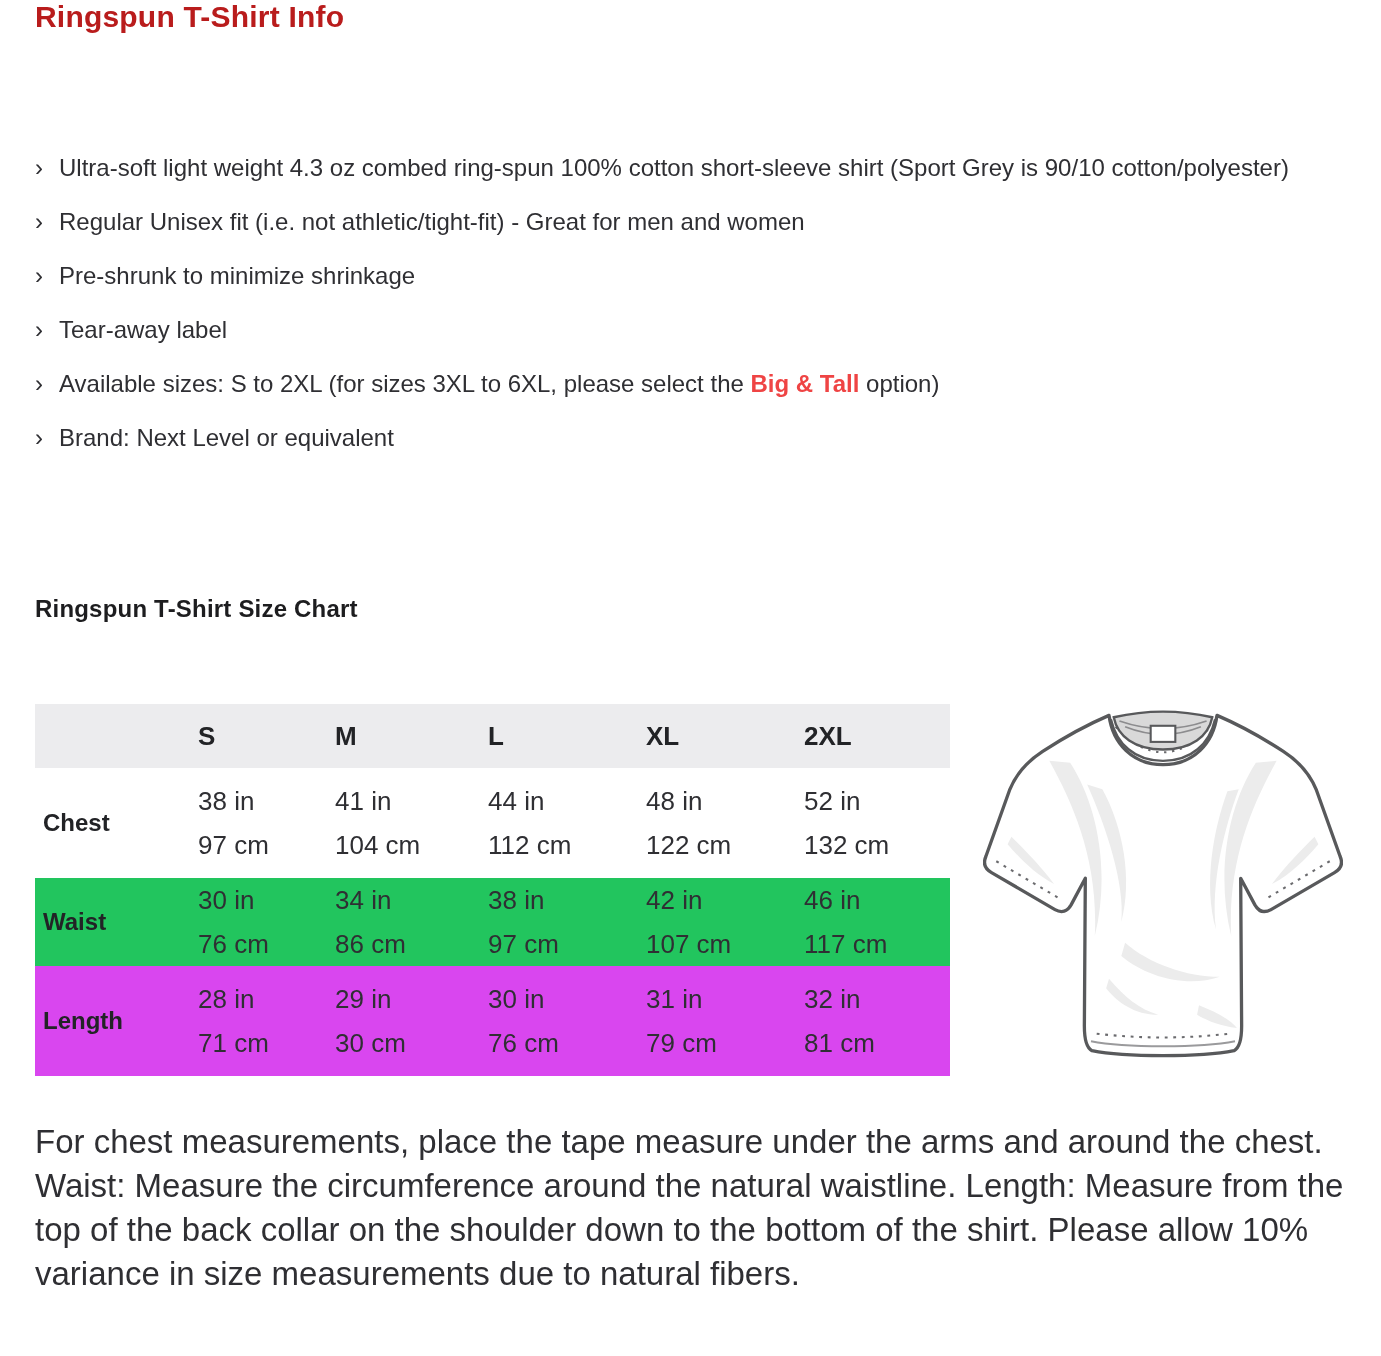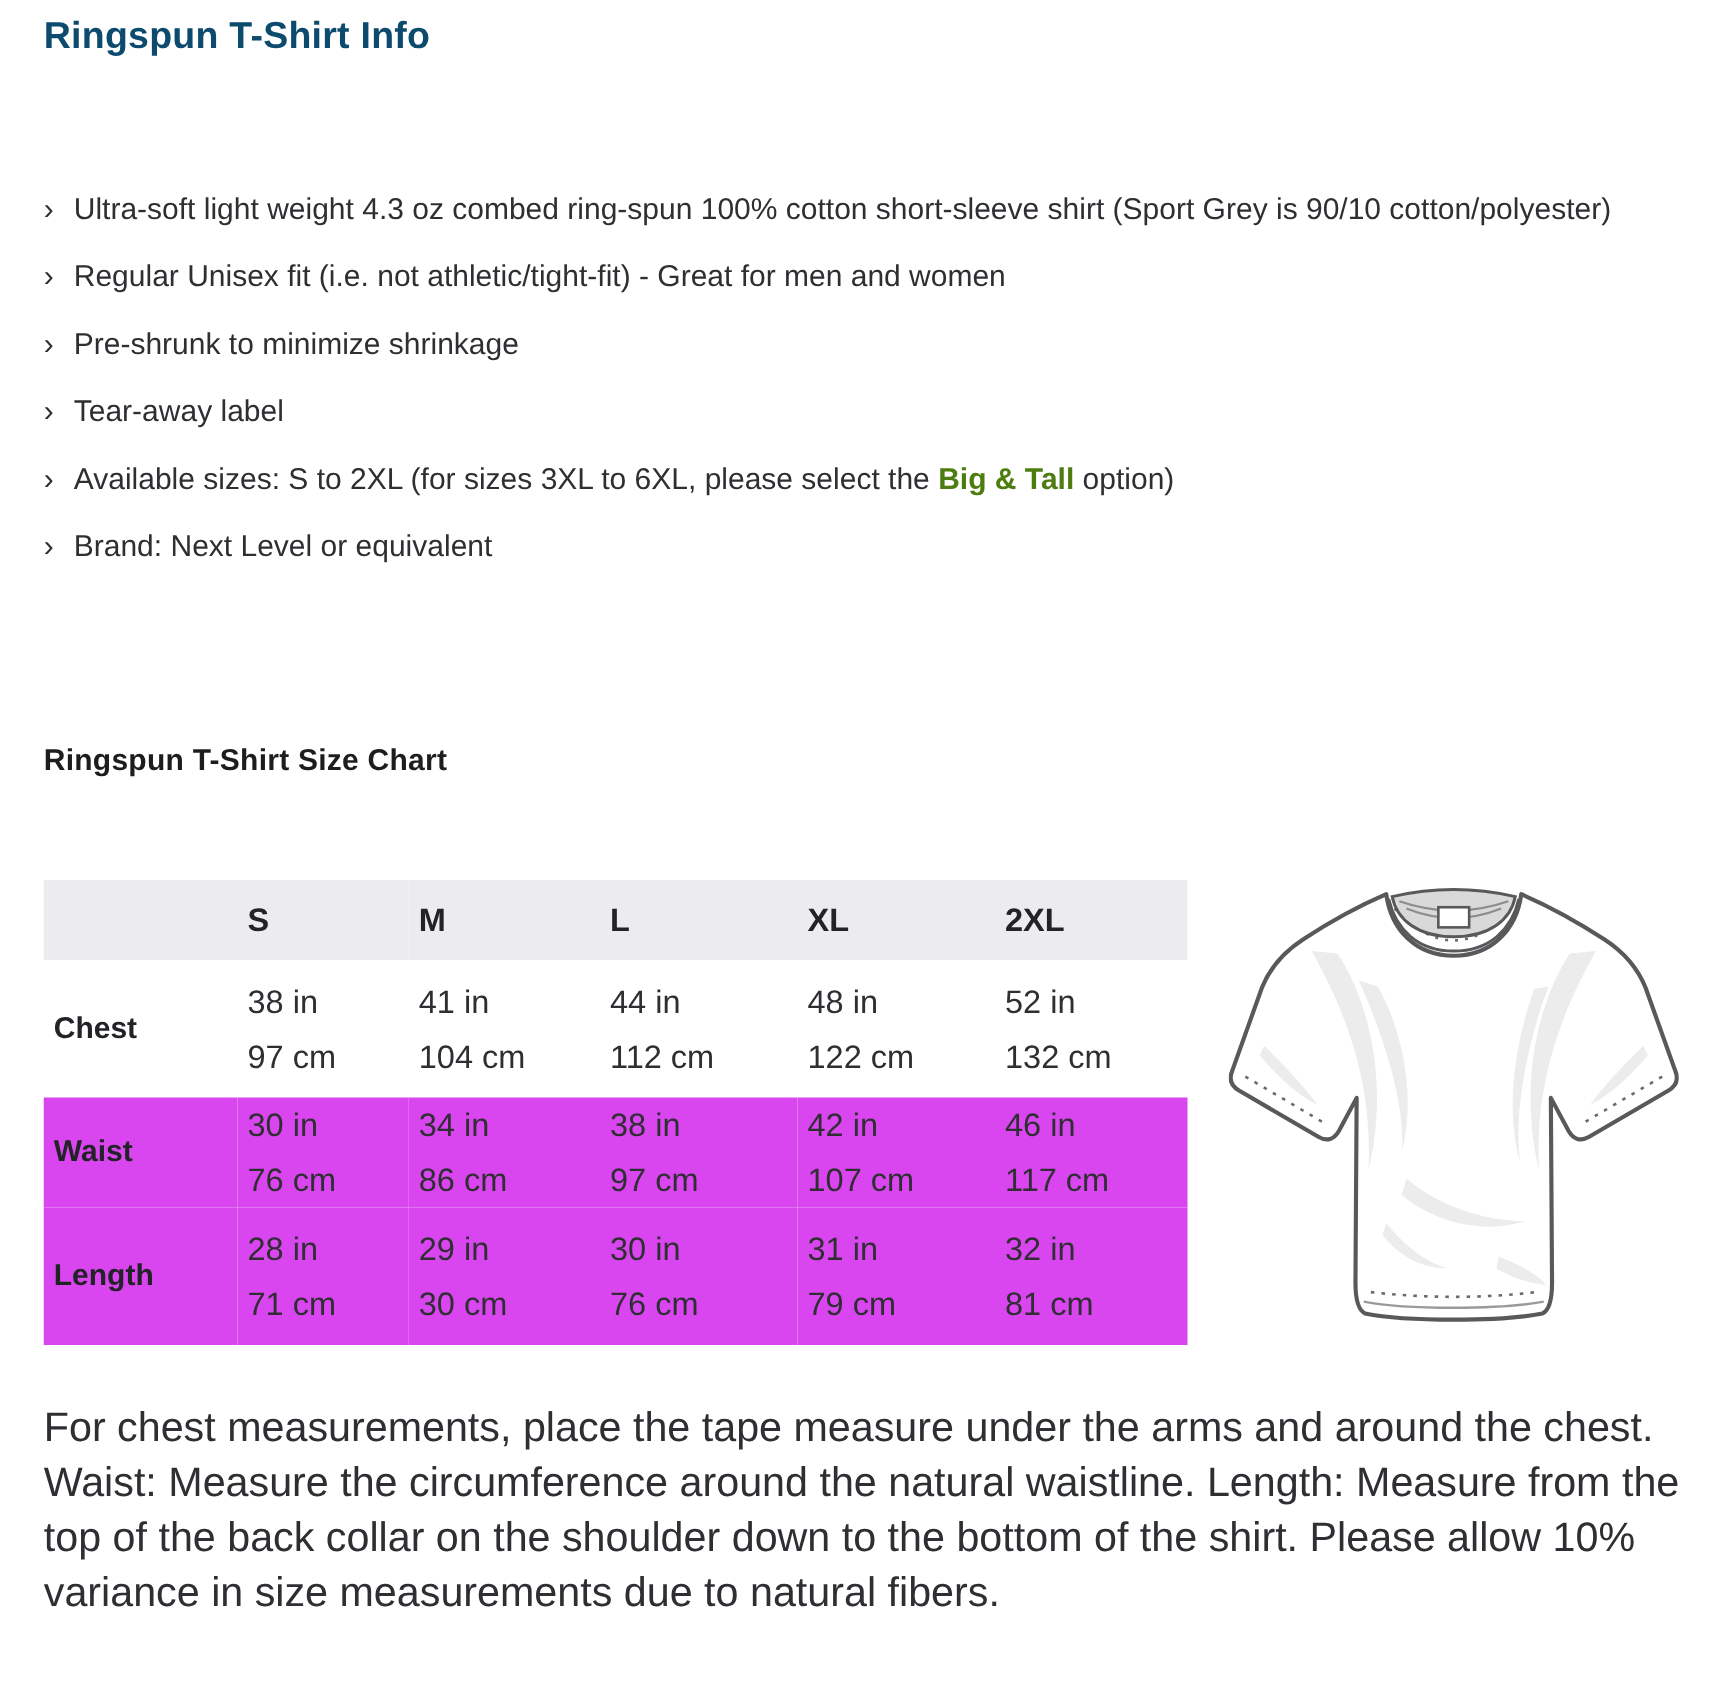--- a/index.html
+++ b/index.html
@@ -1,33 +1,33 @@
 <!DOCTYPE html>
 <html><head>
 <meta charset="utf-8">
 <style>
   * { margin:0; padding:0; box-sizing:border-box; }
   html,body { background:#ffffff; }
   body { font-family:"Liberation Sans", sans-serif; color:#2f2f33; }
   #doc { position:relative; width:1381px; height:1356px; background:#ffffff; overflow:hidden; }
 
-  .h1 { position:absolute; left:35px; top:12px; font-size:30px; font-weight:bold; color:#0c4a6e; letter-spacing:.2px; }
+  .h1 { position:absolute; left:35px; top:0; font-size:30px; font-weight:bold; color:#b91c1c; letter-spacing:.2px; }
   .h2 { position:absolute; left:35px; top:595px; font-size:24px; font-weight:bold; color:#1d1d1f; letter-spacing:.2px; }
 
   .features { position:absolute; left:35px; top:146px; width:1300px; list-style:none; }
   .feature { position:relative; padding-left:24px; margin-bottom:11px; font-size:24px; line-height:43px; color:#2f2f33; }
   .feature .marker { position:absolute; left:0; top:0; font-size:24px; color:#2f2f33; }
-  .feature b { font-weight:bold; color:#4d7c0f; }
+  .feature b { font-weight:bold; color:#ef4444; }
 
   table.size-chart { position:absolute; left:35px; top:704px; width:915px; border-collapse:collapse; table-layout:fixed; }
   table.size-chart th, table.size-chart td { text-align:left; vertical-align:middle; padding:0 0 0 8px; }
   table.size-chart thead tr { background:#ececee; height:64px; }
   table.size-chart thead th { font-size:26px; font-weight:bold; color:#222326; }
   table.size-chart tbody tr.r0 { background:#ffffff; height:110px; }
-  table.size-chart tbody tr.r1 { background:#d946ef; height:78px; }
+  table.size-chart tbody tr.r1 { background:#22c55e; height:78px; }
   table.size-chart tbody tr.r2 { background:#d946ef; height:110px; }
   table.size-chart tbody th.rowlabel { font-size:24px; font-weight:bold; color:#222326; }
   table.size-chart td .val { font-size:26px; line-height:44px; color:#2f2f33; }
 
   .tshirt { position:absolute; left:983px; top:692px; width:360px; height:384px; }
   .tshirt svg { width:100%; height:100%; display:block; }
 
   .note { position:absolute; left:35px; top:1120px; width:1332px; font-size:33px; line-height:44px; color:#2f2f33; }
 </style>
 </head>

